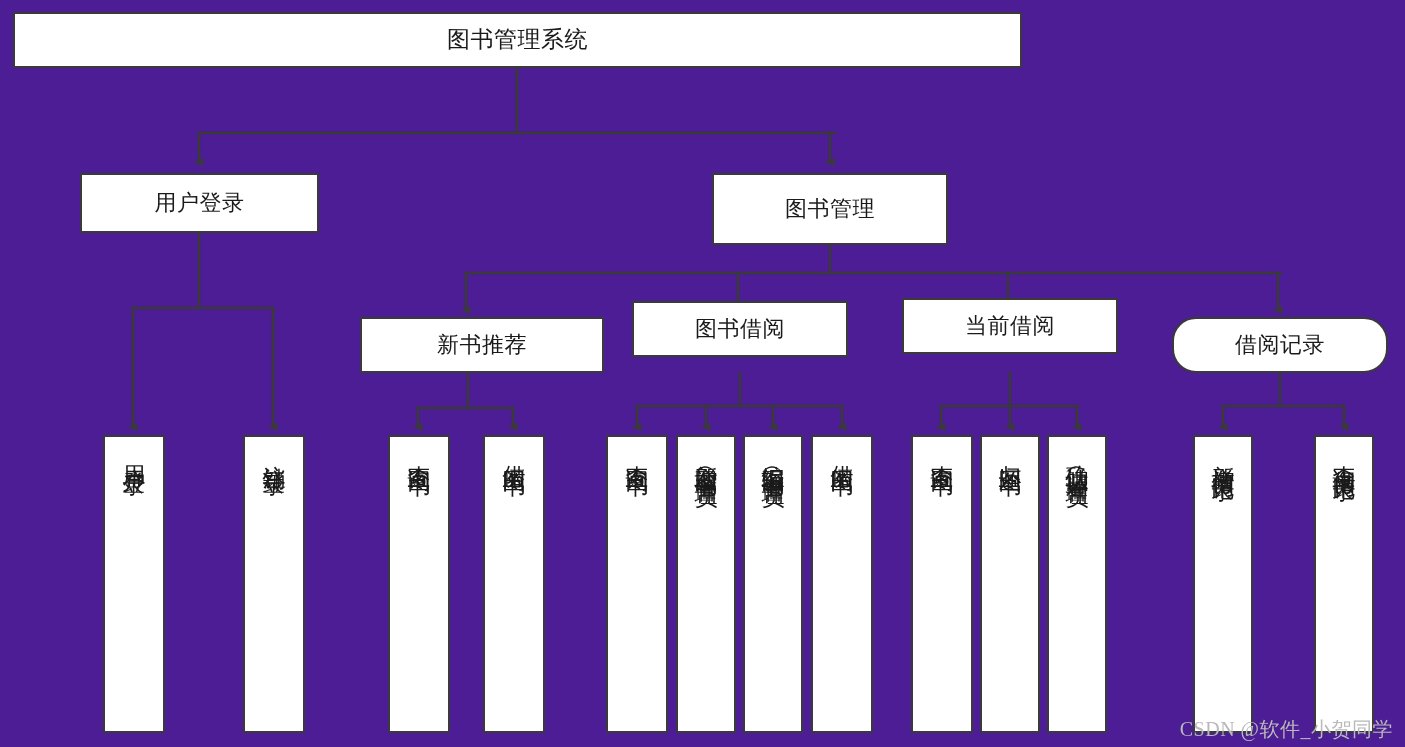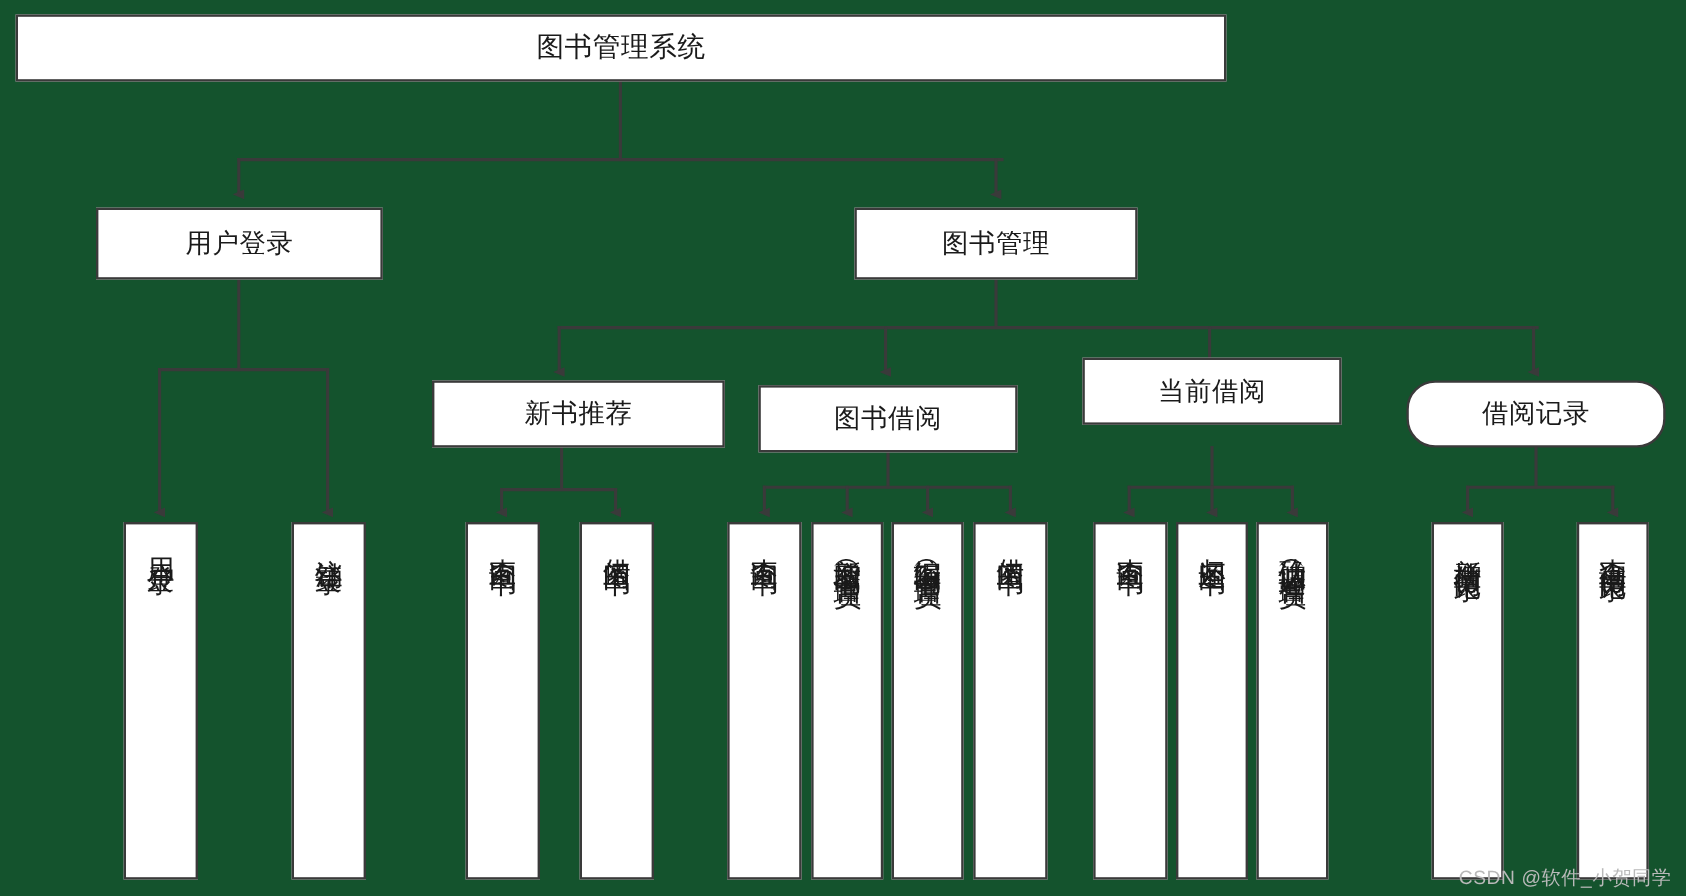--- a/index.html
+++ b/index.html
@@ -5,21 +5,21 @@
 <style>
   html,body{margin:0;padding:0;background:#ffffff;}
   body{
     font-family:"Liberation Sans","DejaVu Sans",sans-serif;
     color:#1f1f1f;
   }
   #canvas{
     position:relative;
     width:1405px;
     height:747px;
-    background:#14532d;
+    background:#4c1d95;
     overflow:hidden;
   }
   svg.edges{
     position:absolute;
     left:0; top:0;
     width:1405px;
     height:747px;
     pointer-events:none;
   }
   .node{
@@ -55,25 +55,26 @@
     -webkit-writing-mode:vertical-rl;
     font-size:23px;
     line-height:1.0;
     letter-spacing:3px;
     white-space:nowrap;
   }
   .watermark{
     position:absolute;
     right:12px;
     bottom:4px;
-    font-size:16px;
+    font-size:20px;
     color:#b9b9b9;
     letter-spacing:0.5px;
     white-space:nowrap;
     user-select:none;
+    font-family:Liberation Serif, serif;
   }
 </style>
 </head>
 <body>
 
 <div id="canvas">
 
   <svg class="edges" viewBox="0 0 1405 747">
     <defs>
       <marker id="arrow" markerWidth="10" markerHeight="10" refX="4.6" refY="5" orient="auto" markerUnits="userSpaceOnUse">
@@ -124,28 +125,28 @@
     </g>
   </svg>
 
   <div class="node h root" style="left:13px; top:12px; width:1009px; height:56px;">
     <span class="label">图书管理系统</span>
   </div>
 
   <div class="node h" style="left:80px; top:173px; width:239px; height:60px;">
     <span class="label">用户登录</span>
   </div>
-  <div class="node h" style="left:712px; top:173px; width:236px; height:60px;">
+  <div class="node h" style="left:712px; top:173px; width:236px; height:72px;">
     <span class="label">图书管理</span>
   </div>
 
   <div class="node h" style="left:360px; top:317px; width:244px; height:56px;">
     <span class="label">新书推荐</span>
   </div>
-  <div class="node h" style="left:632px; top:321px; width:216px; height:56px;">
+  <div class="node h" style="left:632px; top:301px; width:216px; height:56px;">
     <span class="label">图书借阅</span>
   </div>
   <div class="node h" style="left:902px; top:298px; width:216px; height:56px;">
     <span class="label">当前借阅</span>
   </div>
   <div class="node h" style="left:1172px; top:317px; width:216px; height:56px;border-radius:24px;">
     <span class="label">借阅记录</span>
   </div>
 
   <div class="node v" style="left:103px; top:435px; width:62px; height:298px;">

